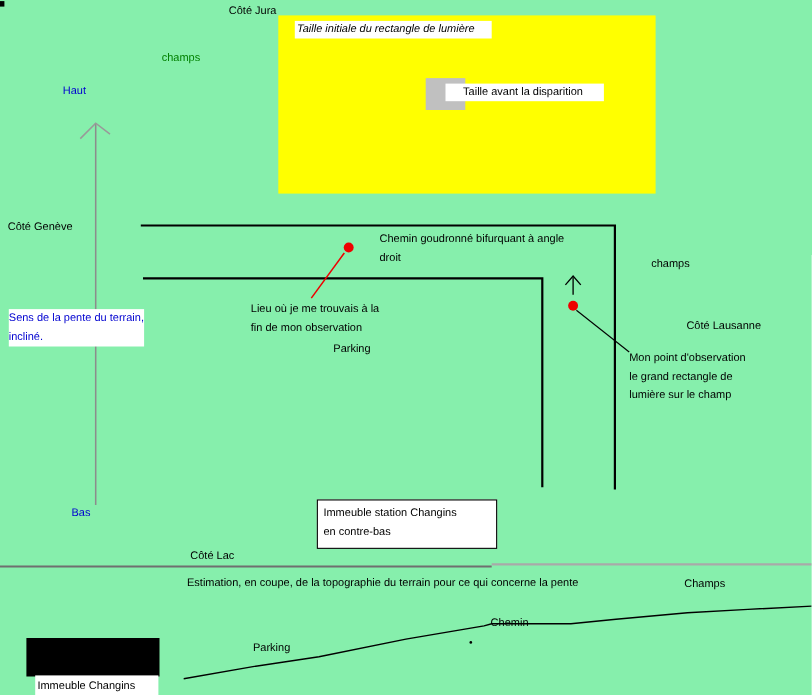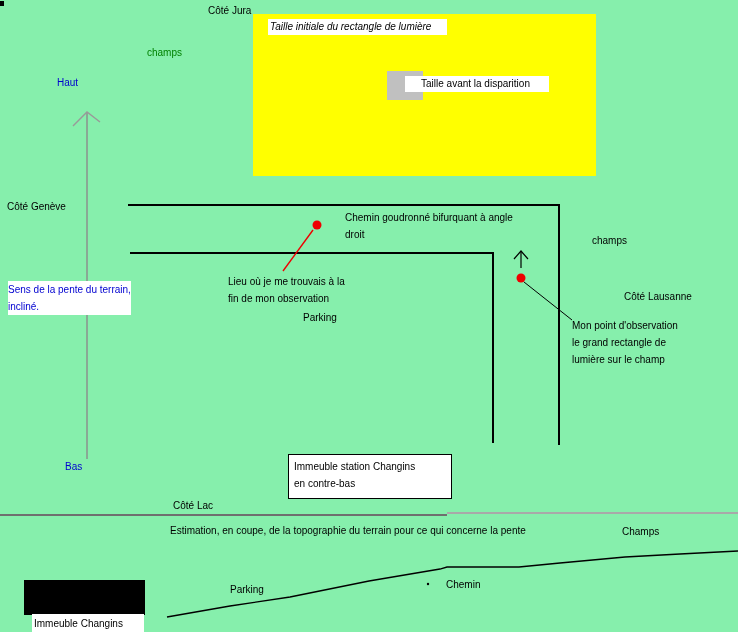--- a/index.html
+++ b/index.html
@@ -101,20 +101,20 @@
     <div>Immeuble station Changins</div>
     <div>en contre-bas</div>
   </div>
 
   <div class="lbl" style="left:173px;top:497px">Côté Lac</div>
 
   <div class="lbl" style="left:170px;top:522px">Estimation, en coupe, de la topographie du terrain pour ce qui concerne la pente</div>
 
   <div class="lbl" style="left:622px;top:523px">Champs</div>
 
-  <div class="lbl" style="left:446px;top:576px">Chemin</div>
+  <div class="lbl" style="left:446px;top:558px">Chemin</div>
 
   <div class="lbl" style="left:230px;top:581px">Parking</div>
 
   <div class="box black-box"></div>
   <div class="lbl box black-box-inner">Immeuble Changins</div>
 
 </div>
 
 </body></html>

